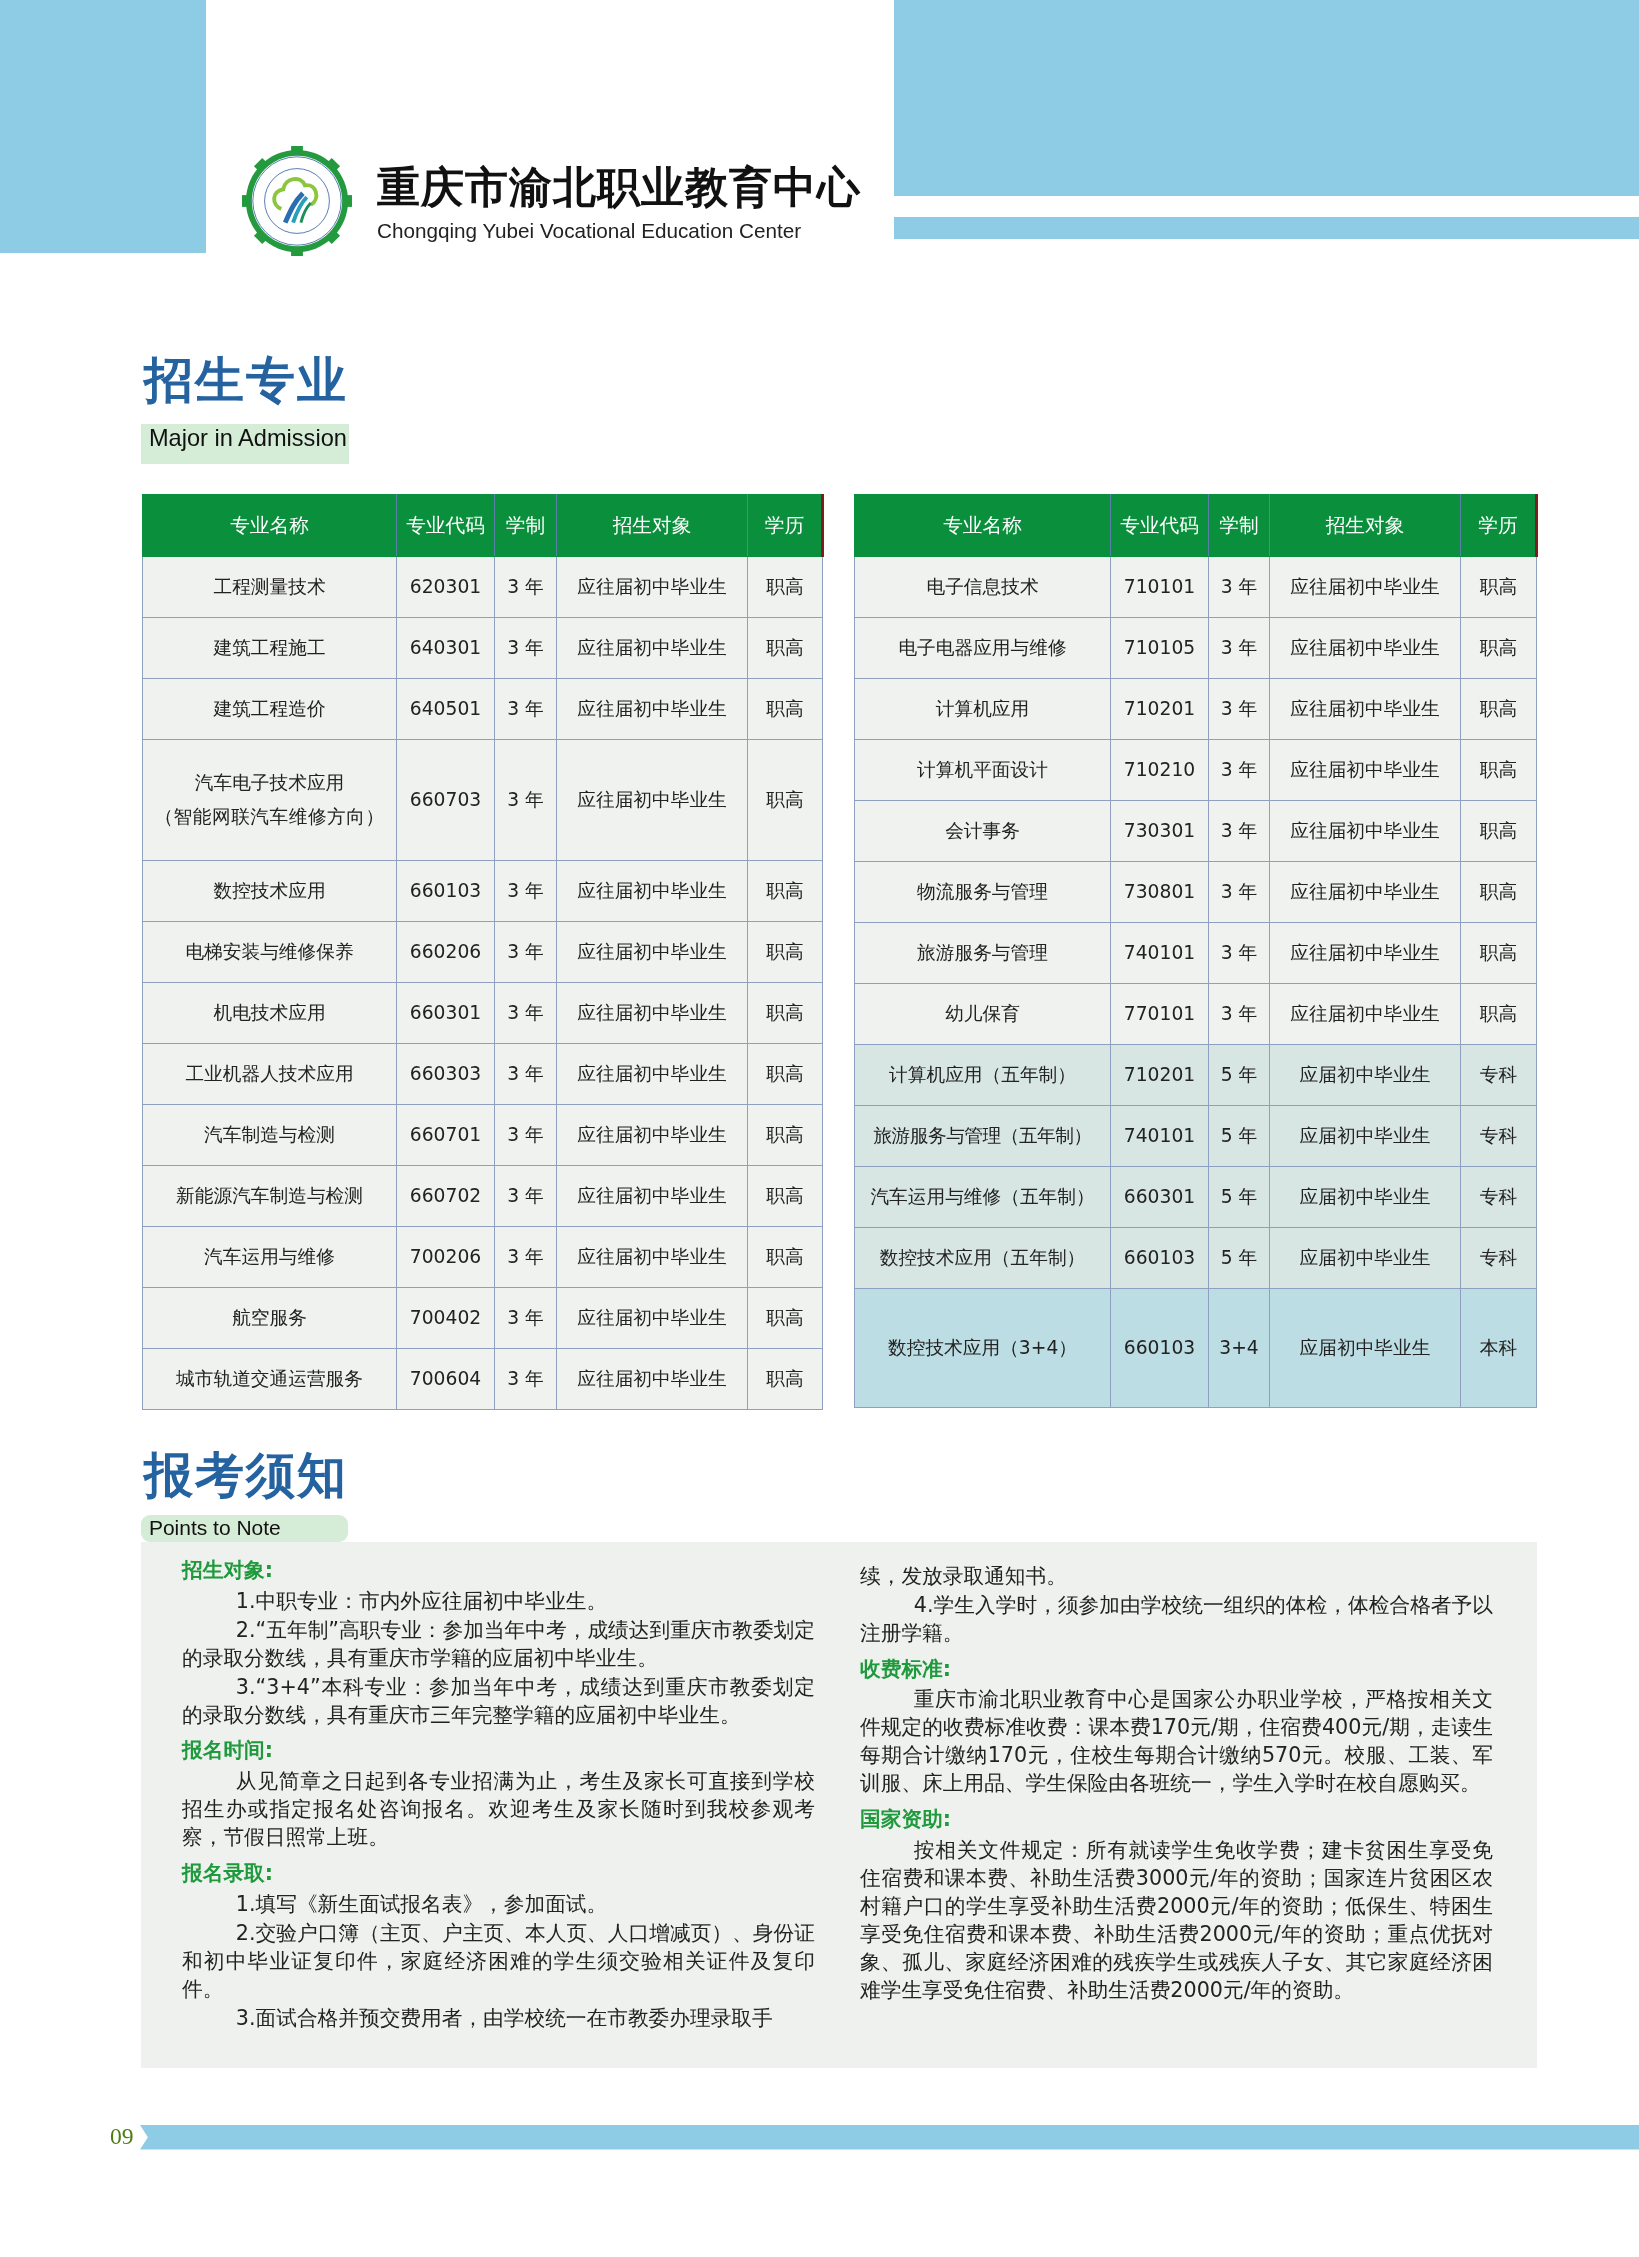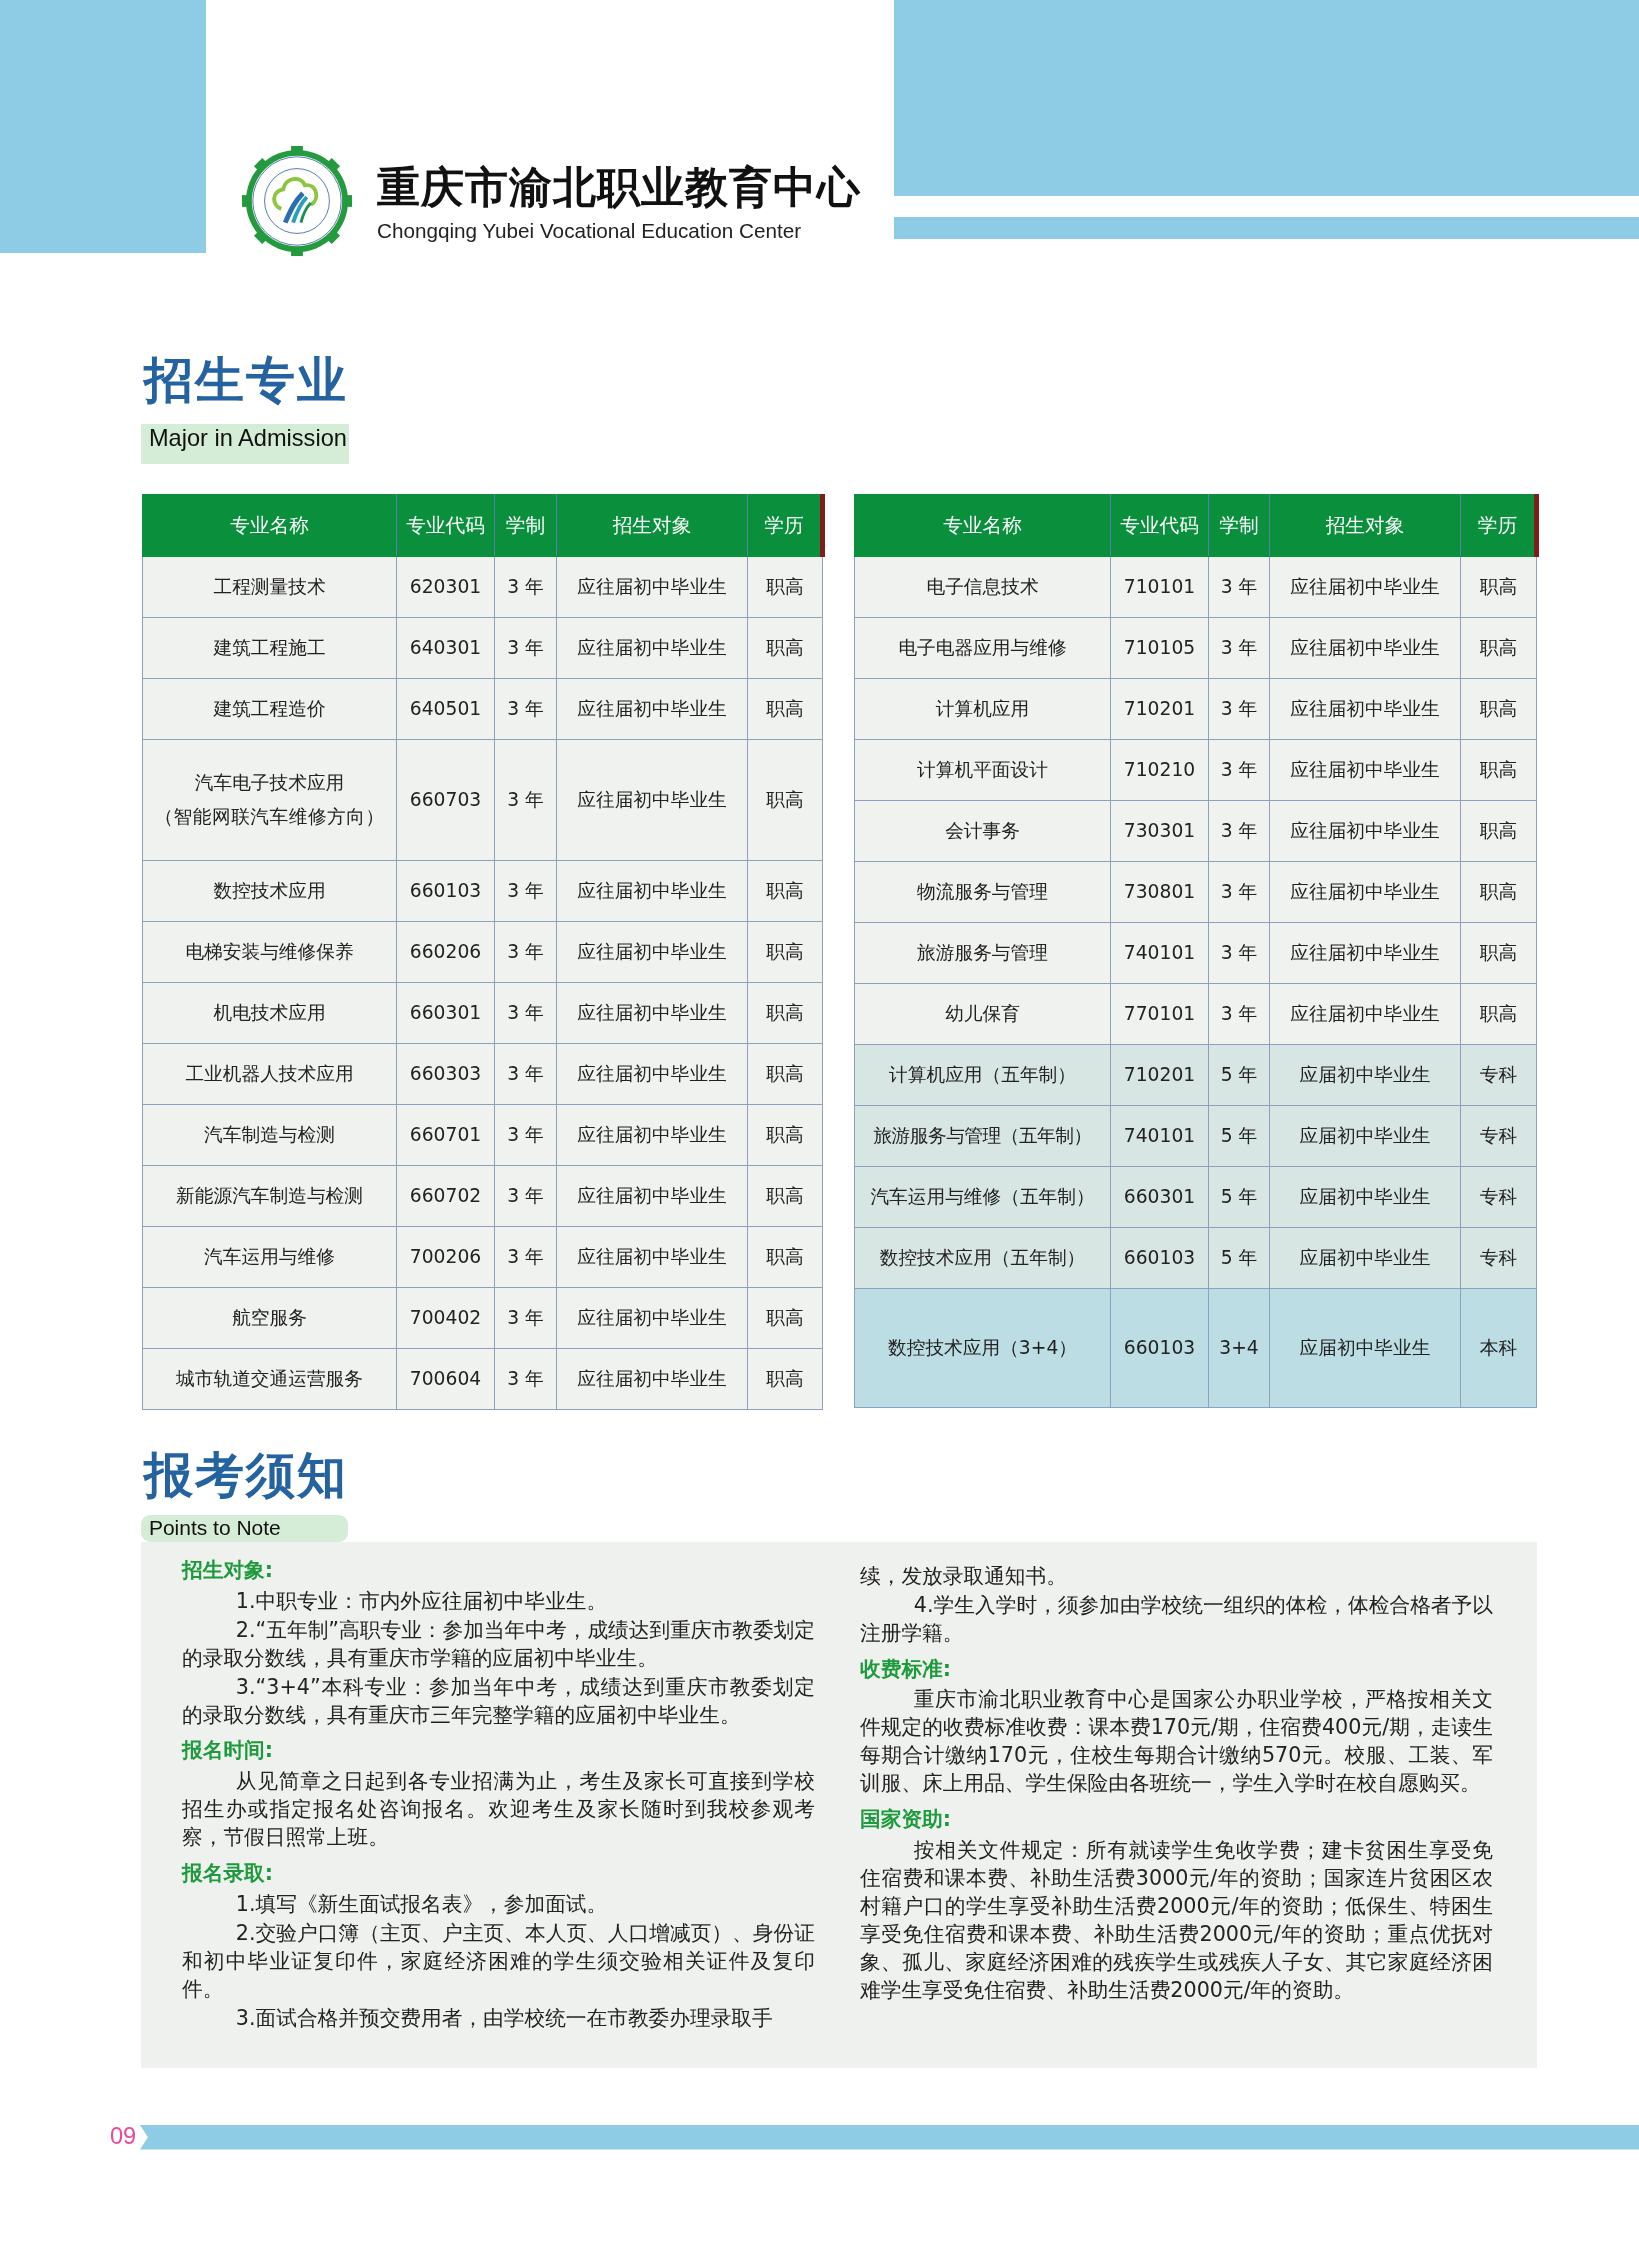--- a/index.html
+++ b/index.html
@@ -17,36 +17,36 @@
   .school-en { left:377px; top:218px; font-size:20.7px; color:#222; white-space:nowrap; line-height:25.6px; font-family:"Liberation Sans", sans-serif; }
   .logo { left:242px; top:146px; width:110px; height:110px; }
 
   
   .sec-title { font-size:49px; font-weight:bold; color:#2462a0; line-height:55px; letter-spacing:2px; white-space:nowrap; }
   .sec-sub { background:#d5ecd6; font-family:"Liberation Sans", sans-serif; color:#111; white-space:nowrap; padding-left:7.9px; box-sizing:border-box; }
 
   
   table.majors { position:absolute; border-collapse:collapse; table-layout:fixed; font-size:18.7px; color:#222;border-radius:11px; }
   table.majors th { background:#0a8f3c; color:#fff; font-weight:normal; height:61px; border:1px solid #0a8f3c; border-right:1px solid #5a7fa8; text-align:center; padding:0; font-size:19.7px; }
-  table.majors th:last-child { border-right:5px solid #7f1d1d; }
+  table.majors th:last-child { border-right:3px solid #7f1d1d; }
   table.majors td { background:#f0f2ef; border:1.5px solid #8e9fc0; text-align:center; padding:0 2px; height:60px; line-height:25.6px; }
   table.majors tr.tall td { height:120px; }
   table.majors tr.five td { background:#d8e6e3; }
   table.majors tr.bk td { background:#bcdde3; height:118px; }
 
   
   .notes { left:141px; top:1542px; width:1396px; height:526px; background:#eff1ee; }
   .col { position:absolute; top:1556px; width:635px; font-size:20.7px; line-height:28px; color:#222; }
   .col p { margin:1px; text-align:justify; }
   .col .h { color:#1e9a3c; font-weight:bold; font-size:20.7px; margin-top:7.9px; line-height:29.6px; }
   .col .h.first { margin-top:0; }
   .col .ind { text-indent:2.6em; }
 
   
-  .pageno { left:110px; top:2124px; font-size:23.6px; color:#ec4899; font-family:Liberation Sans, sans-serif; line-height:25.6px; }
+  .pageno { left:110px; top:2124px; font-size:23.6px; color:#4d7c0f; font-family:Liberation Serif, serif; line-height:25.6px; }
 </style>
 </head>
 <body>
 
 <div class="abs blue" style="left:0;top:0;width:206px;height:253px;"></div>
 <div class="abs blue" style="left:894px;top:0;width:745px;height:196px;"></div>
 <div class="abs blue" style="left:894px;top:217px;width:745px;height:21.7px;"></div>
 
 <div class="abs logo">
   <svg width="110" height="110" viewBox="0 0 112 112">

